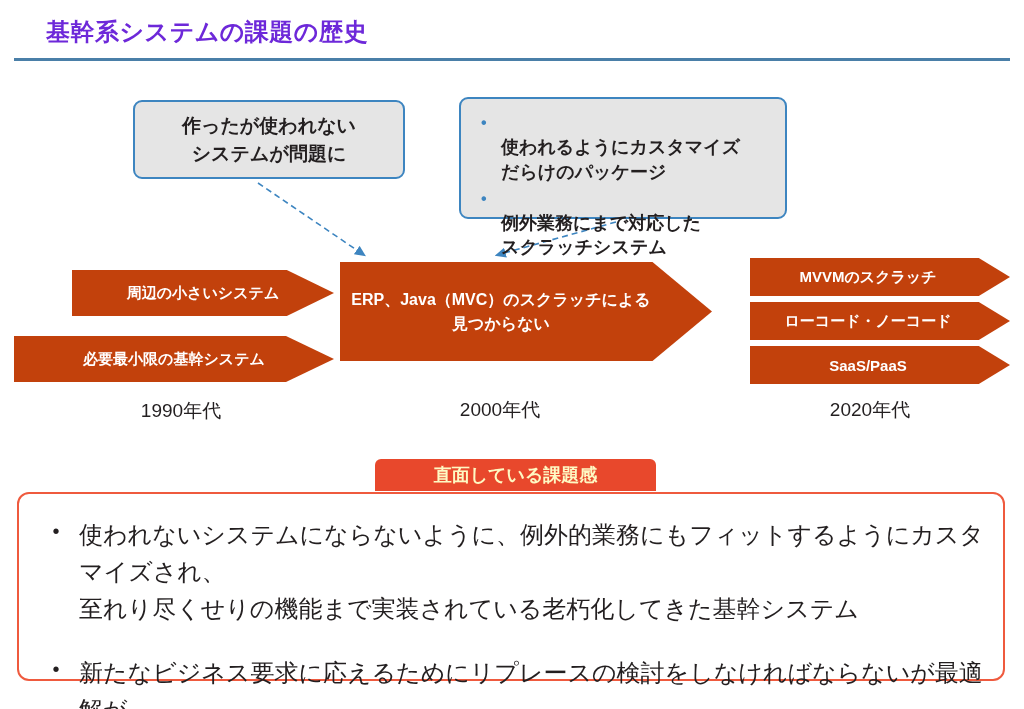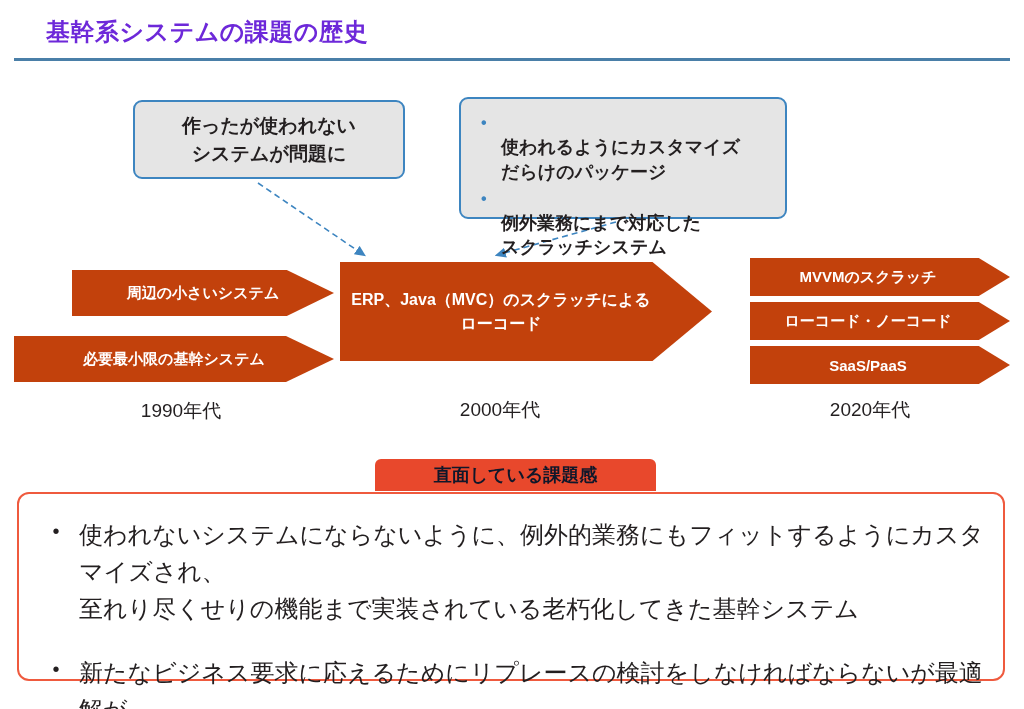--- a/index.html
+++ b/index.html
@@ -138,21 +138,21 @@
 
   
   #banner {
     position: absolute;
     left: 375px;
     top: 459px;
     width: 281px;
     height: 32px;
     background: #e8482c;
     border-radius: 6px 6px 0 0;
-    color: #0f172a;
+    color: #fef9c3;
     font-size: 18px;
     font-weight: bold;
     display: flex;
     align-items: center;
     justify-content: center;
     z-index: 3;
   }
 
   
   #issue-box {
@@ -233,21 +233,21 @@
   <div class="chev small" id="chev-a">
     <span class="lbl">周辺の小さいシステム</span>
   </div>
   <div class="chev small" id="chev-b">
     <span class="lbl">必要最小限の基幹システム</span>
   </div>
 
   <div class="chev big" id="chev-c">
     <span class="lbl">
       <span>ERP、Java（MVC）のスクラッチによる</span><br>
-      <span>ローコード</span>
+      <span>見つからない</span>
     </span>
   </div>
 
   <div class="chev small" id="chev-d">
     <span class="lbl">MVVMのスクラッチ</span>
   </div>
   <div class="chev small" id="chev-e">
     <span class="lbl">ローコード・ノーコード</span>
   </div>
   <div class="chev small" id="chev-f">

